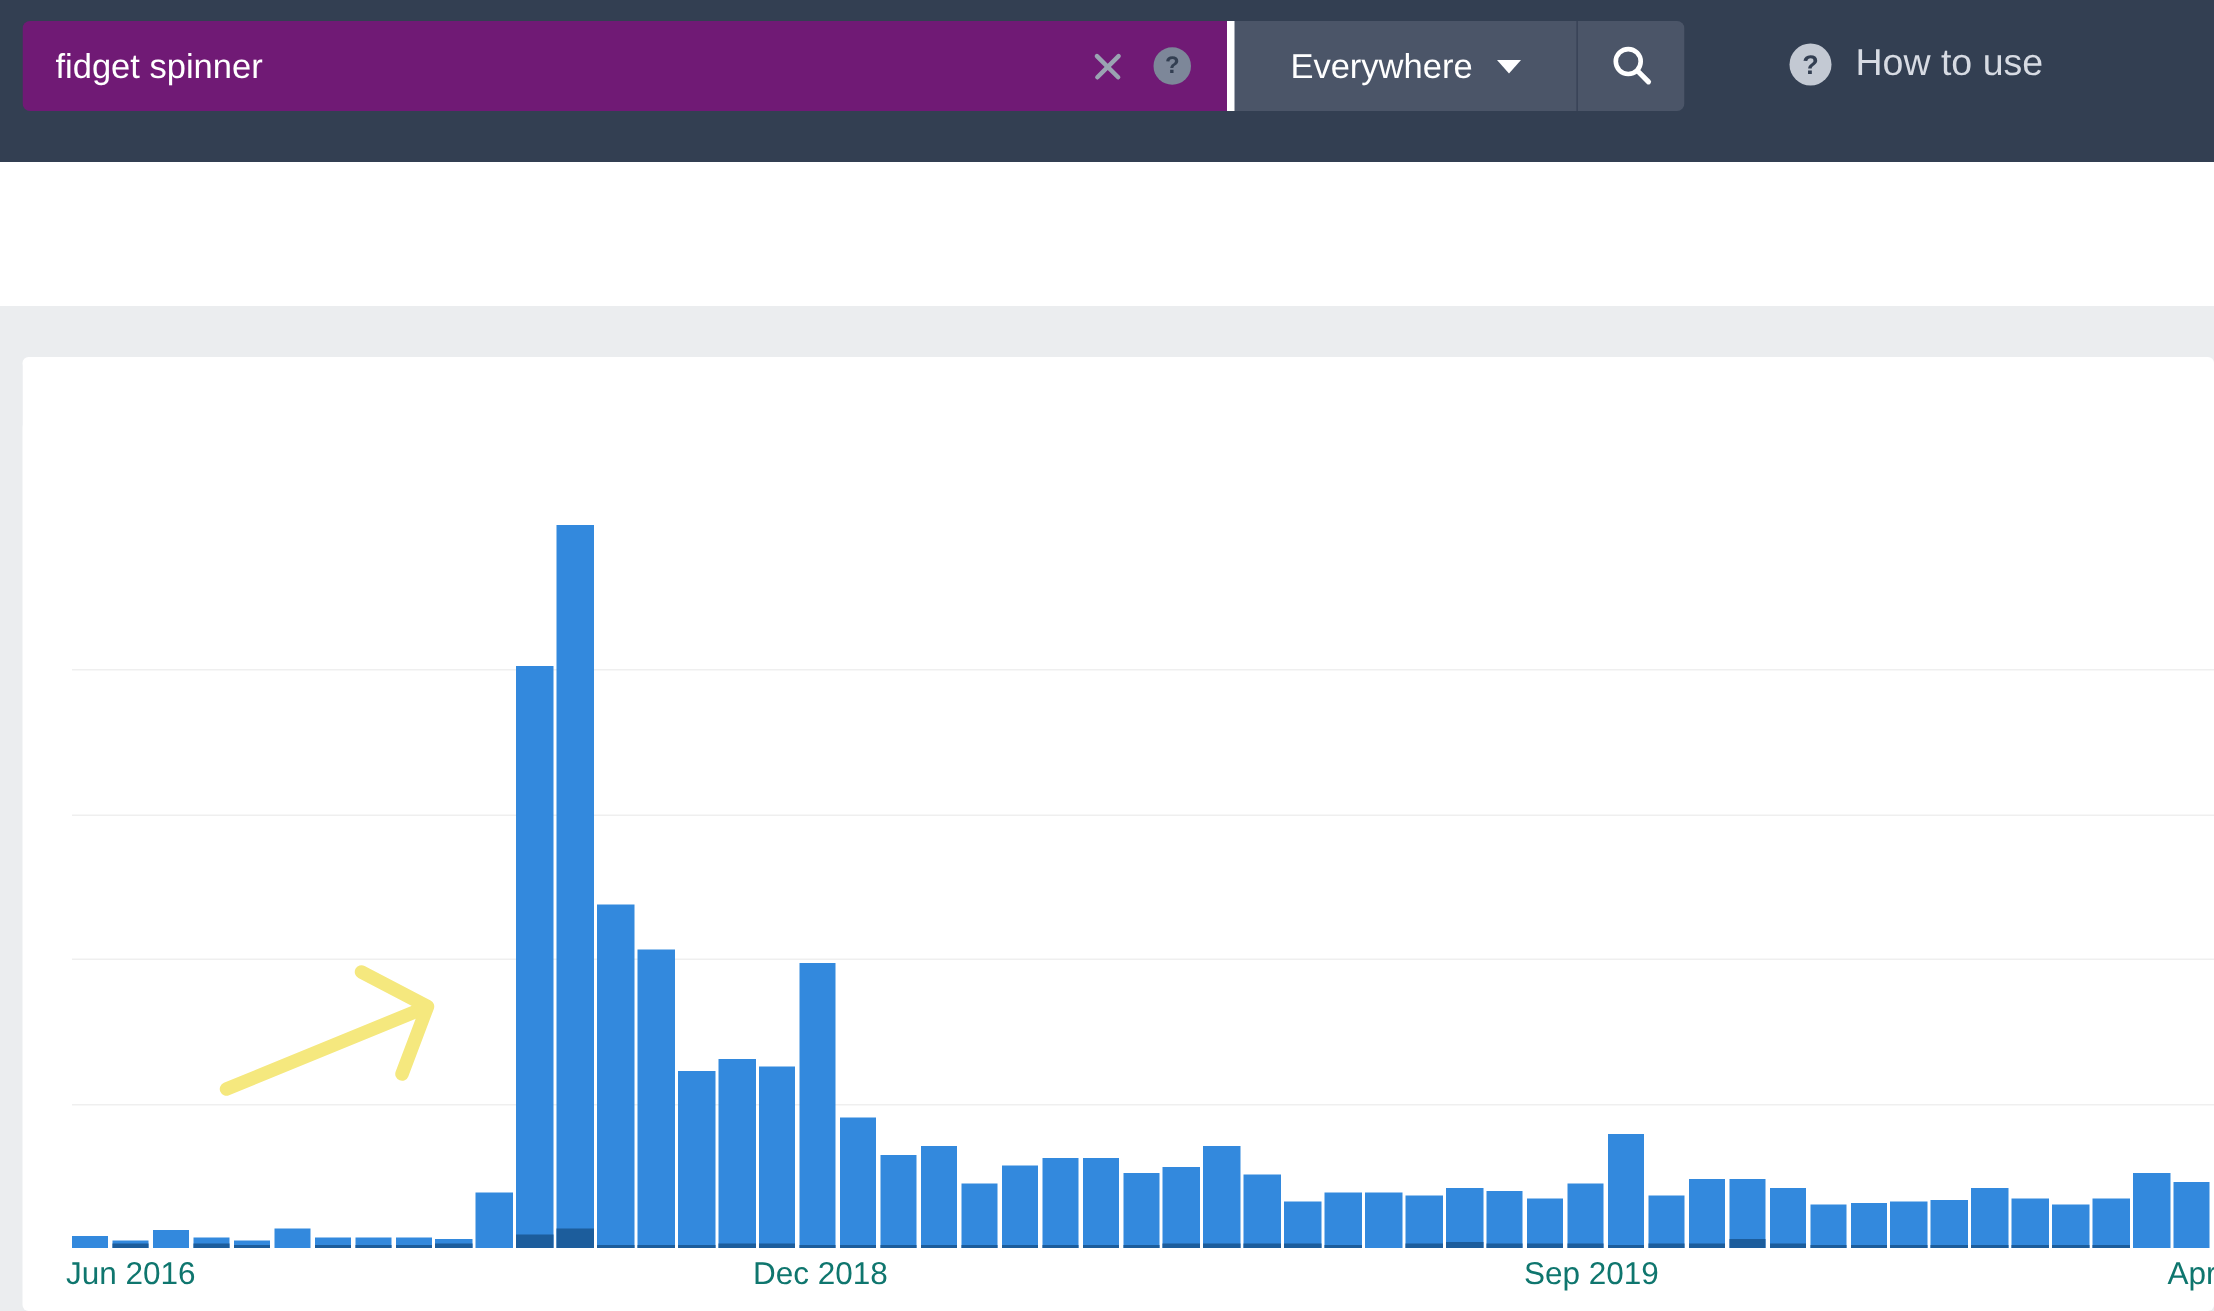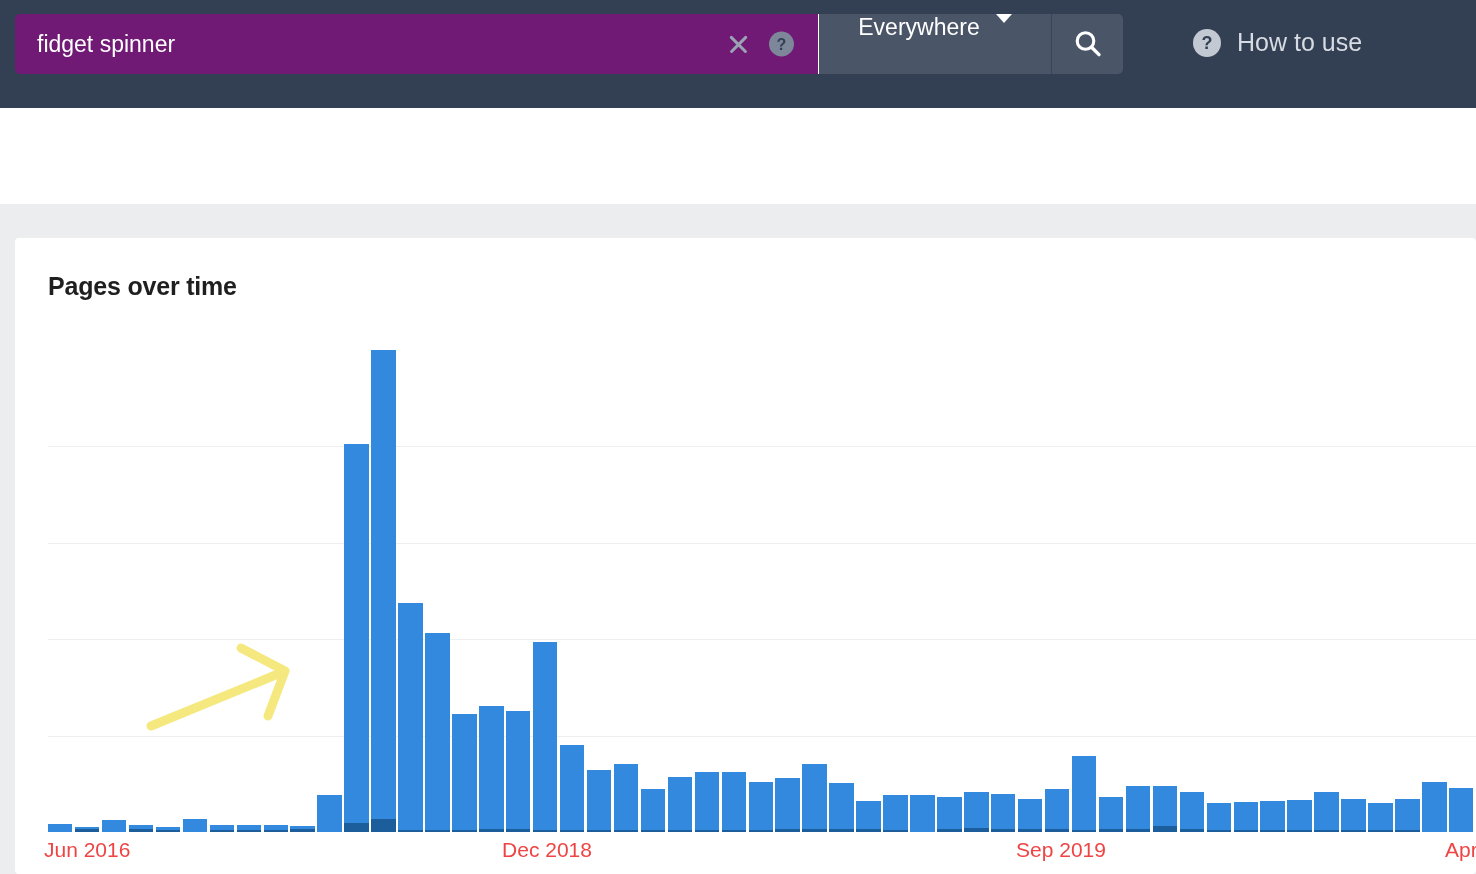--- a/index.html
+++ b/index.html
@@ -59,22 +59,22 @@
     display: inline-block;
   }
   #search-help-icon {
     position: absolute; right: 24px; top: 50%;
     transform: translateY(-50%);
     cursor: pointer;
   }
   #scope-select {
     width: 233px;
     background: #4b5568;
-    border-left: 1px solid #ffffff;
-    display: flex; justify-content: center;
+    border-left: 5px solid #ffffff;
+    display: flex; align-items: center; justify-content: center;
     gap: 16px; cursor: pointer;
   }
   #scope-label { color: #ffffff; font-size: 23px; }
   .caret-white {
     width: 0; height: 0;
     border-left: 8px solid transparent;
     border-right: 8px solid transparent;
     border-top: 9px solid #ffffff;
   }
   #search-button {
@@ -199,21 +199,21 @@
   .bar .broken {
     position: absolute; left: 0; bottom: 0; width: 100%;
     background: #1c5d9c;
   }
   #xaxis {
     position: absolute; left: 33px; top: 600px;
     width: 1428px; height: 30px;
   }
   .xtick {
     position: absolute; top: 0;
-    font-size: 21px; color: #ef4444;
+    font-size: 21px; color: #0f766e;
     white-space: nowrap;
   }
   #arrow-annotation {
     position: absolute; left: 130px; top: 400px;
     width: 170px; height: 110px;
     pointer-events: none;
   }
 </style>
 </head>
 <body>
@@ -294,21 +294,20 @@
   <div id="toggle">
     <span class="knob"></span>
   </div>
   <div id="toggle-label">Fi</div>
 </div>
 
 <div id="gutter"></div>
 
 <div id="chart-card">
 
-  <div id="chart-title">Pages over time</div>
 
   <div id="plot">
     <div id="gridlines">
         <div class="gridline" style="top: 96.4px;"></div>
         <div class="gridline" style="top: 192.8px;"></div>
         <div class="gridline" style="top: 289.2px;"></div>
         <div class="gridline" style="top: 385.6px;"></div>
       </div>
     <div id="bars">
         <div class="bar" title="Jun 2016: 0.08" style="left: 0px; width: 24.4434px; height: 7.712px; background: rgb(51, 137, 221);"></div>

